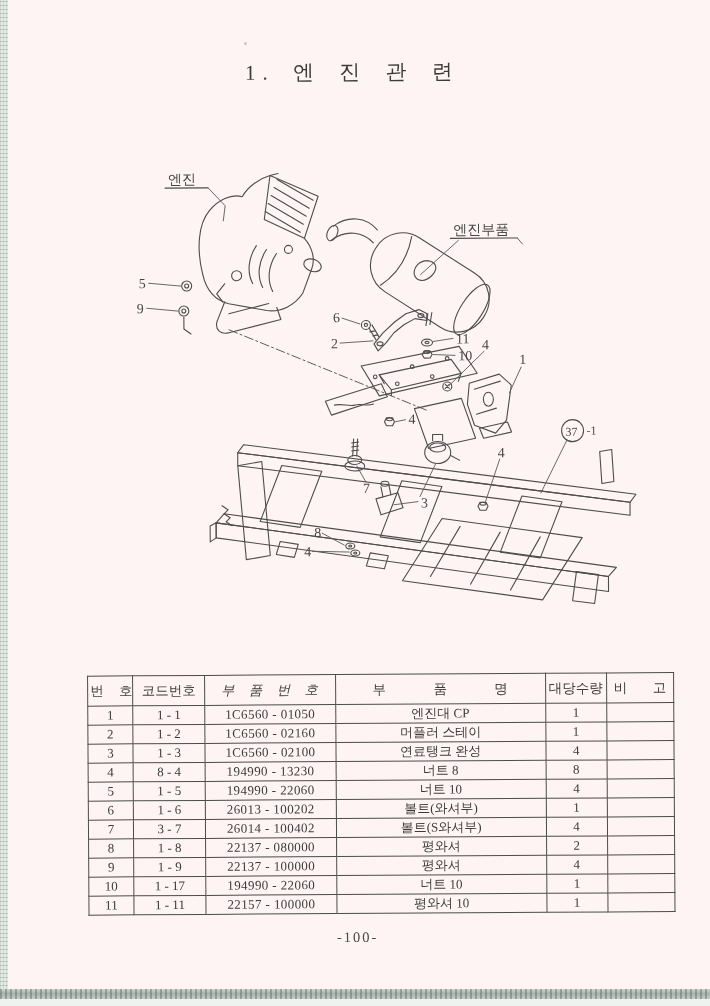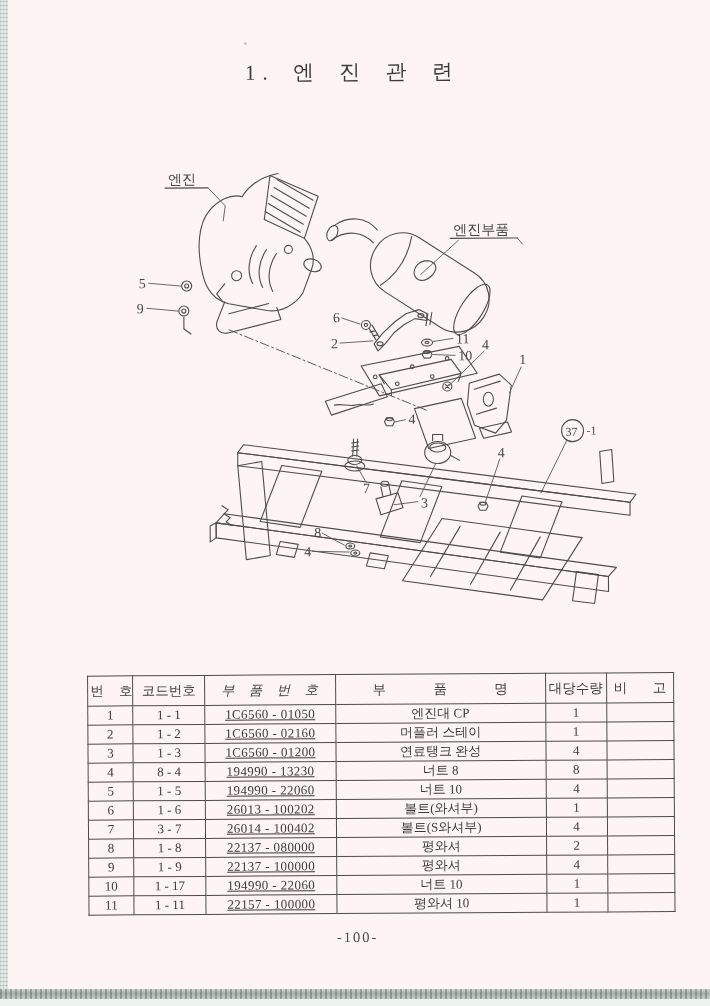--- a/index.html
+++ b/index.html
@@ -51,21 +51,21 @@
   }
   table.parts th{height:29px;font-size:13.5px;text-align:center;}
   table.parts td{height:18px;text-align:center;}
   .w-no{width:44px;} .w-code{width:71px;} .w-pn{width:128px;}
   .w-name{width:206px;} .w-qty{width:60px;} .w-note{width:66px;}
   .th-no{word-spacing:12px;}
   .th-pn{word-spacing:9px;letter-spacing:1px;font-style:italic;}
   .th-name{word-spacing:44px;}
   .th-note{word-spacing:22px;}
   td.col-name{text-align:left;padding-left:14px;}
-  td.col-part_no{letter-spacing:.4px;text-decoration:underline;}
+  td.col-part_no{letter-spacing:.4px;}
 
   .page-number{
     position:absolute;top:929px;left:0;width:100%;text-align:center;
     font-size:14.5px;letter-spacing:2px;color:#4a4a4a;
   }
 </style>
 </head>
 <body>
 
 <div class="edge-strip-left"></div>
@@ -282,21 +282,21 @@
           <td class="col-no">2</td>
           <td class="col-code">1 - 2</td>
           <td class="col-part_no">1C6560 - 02160</td>
           <td class="col-name">머플러 스테이</td>
           <td class="col-qty">1</td>
           <td class="col-note"></td>
         </tr>
         <tr>
           <td class="col-no">3</td>
           <td class="col-code">1 - 3</td>
-          <td class="col-part_no">1C6560 - 01200</td>
+          <td class="col-part_no">1C6560 - 02100</td>
           <td class="col-name">연료탱크 완성</td>
           <td class="col-qty">4</td>
           <td class="col-note"></td>
         </tr>
         <tr>
           <td class="col-no">4</td>
           <td class="col-code">8 - 4</td>
           <td class="col-part_no">194990 - 13230</td>
           <td class="col-name">너트 8</td>
           <td class="col-qty">8</td>

